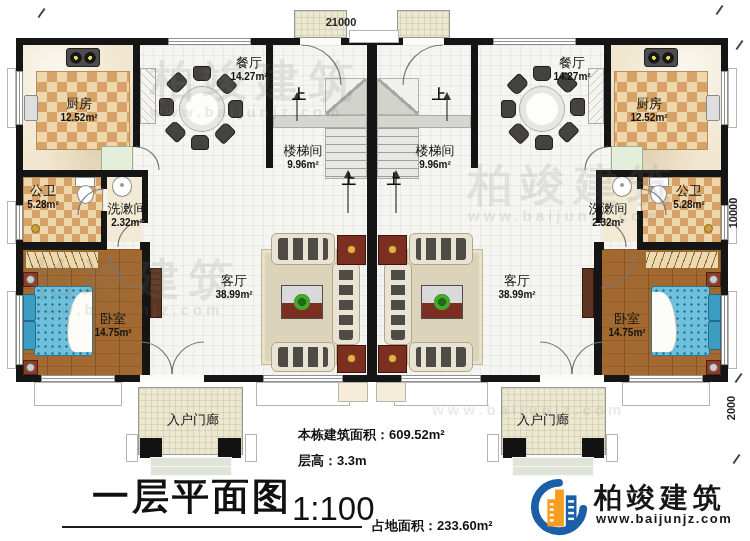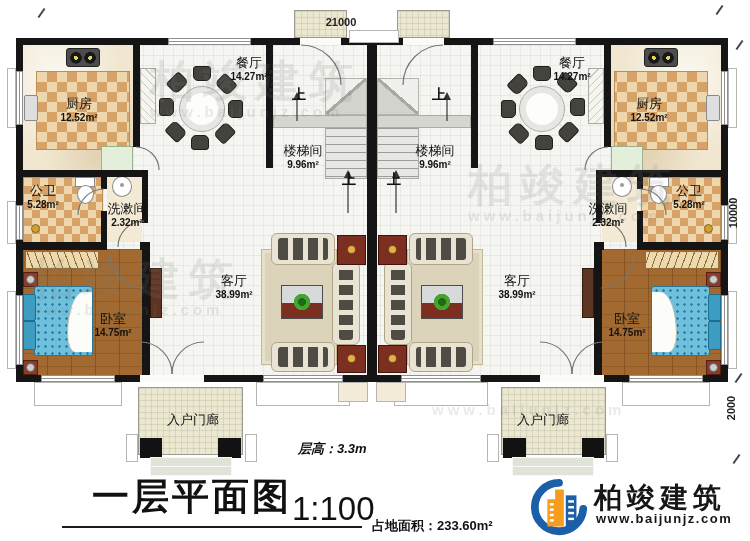--- a/index.html
+++ b/index.html
@@ -409,21 +409,23 @@
   <div class="rl" style="left:627px;top:312px;">
     <span class="nm">卧室</span>
       <span class="ar">14.75m²</span>
     </div>
   <div class="rl" style="left:543px;top:413px;">
     <span class="nm">入户门廊</span>
     </div>
   <div class="up" style="left:439px;top:86px;">上</div>
   <div class="up" style="left:394px;top:171px;">上</div>
 
-  <div class="stat" style="left:298px;top:440px;font-style:italic;">
+  <div class="stat" style="left:298px;top:426px;">
+    <span>本栋建筑面积：</span><span>609.52m²</span></div>
+  <div class="stat" style="left:298px;top:452px;">
     <span>层高：</span><span>3.3m</span></div>
   <div id="plan-title" style="left:64px;top:472px;margin-left:28px;">一层平面图</div>
   <div id="plan-scale" style="left:292px;top:490px;">1:100</div>
   <div id="title-underline" style="left:62px;top:526px;width:300px;height:2px;"></div>
   <div class="stat" style="left:372px;top:517px;">
     <span>占地面积：</span><span>233.60m²</span></div>
 
   <div class="abs" style="left:527px;top:477px;width:64px;height:60px;z-index:45;">
     <svg width="64" height="60" viewBox="0 0 66 60">
       <path d="M33 5 A 25 25 0 1 0 58 32" fill="none" stroke="#1b5fa8" stroke-width="8" stroke-linecap="round"></path>

